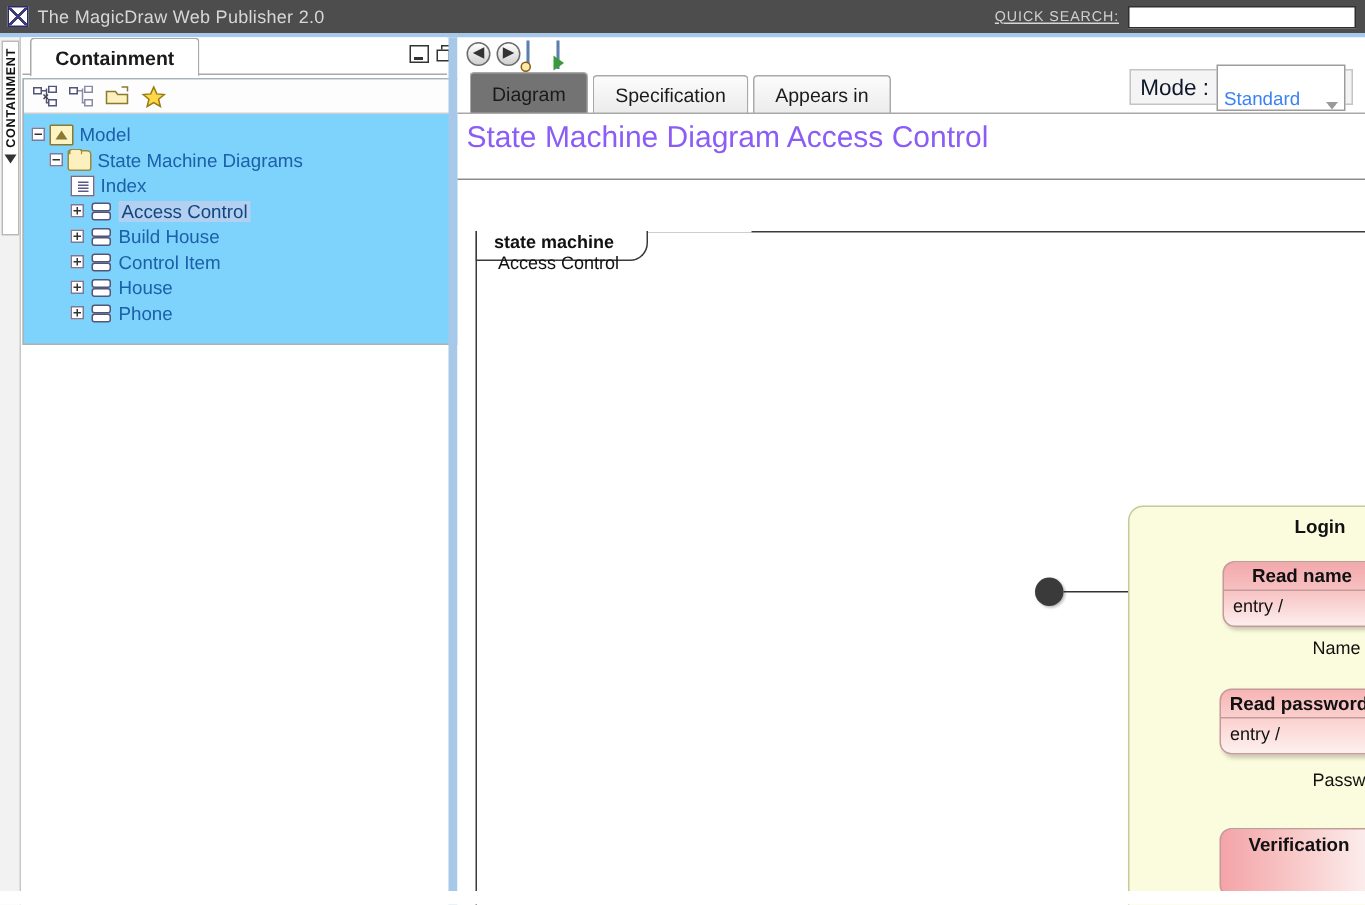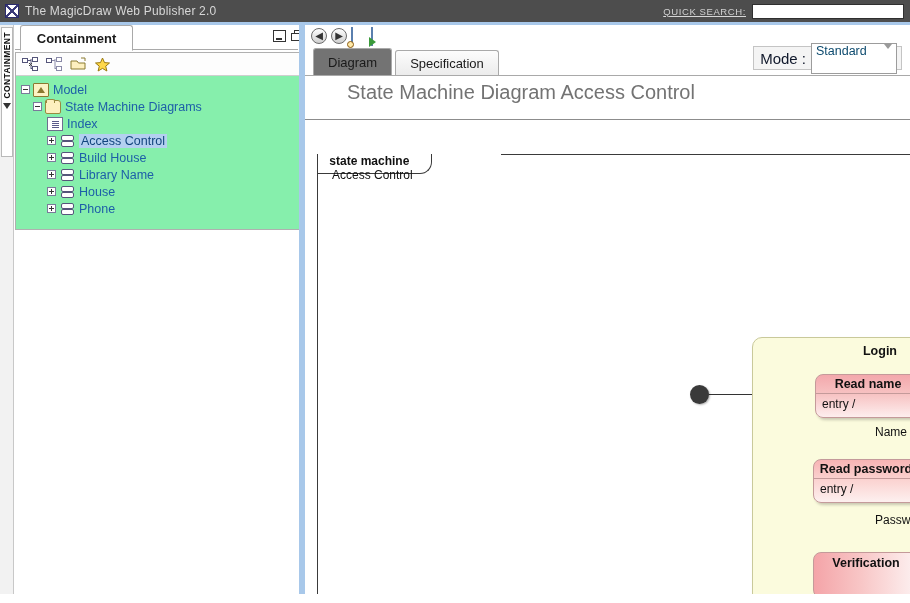--- a/index.html
+++ b/index.html
@@ -131,21 +131,21 @@
   }
   #panel-btn-max .sq2 {
     position: absolute; left: 0px; top: 3px; width: 9px; height: 8px;
     border: 1.5px solid #333; background: #fff;
   }
 
   #tree-box {
     position: absolute; left: 0px; top: 27px;
     width: 299px; height: 178px;
     border: 1px solid #b0b0b0;
-    background: #86efac;
+    background: #7dd3fc;
   }
   #tree-toolbar {
     height: 23px; border-bottom: 1px solid #cfcfcf;
     display: flex; align-items: center; padding-left: 6px; gap: 7px;
     background: #fdfdfd;
   }
   .tt-icon { width: 17px; height: 15px; position: relative; cursor: default; }
   #tree-content {
     padding: 5px 0 0 5px; font-size: 12px;
   }
@@ -285,33 +285,33 @@
   #mode-box {
     position: absolute; right: 8px; top: 21px;
     height: 24px; display: flex; align-items: center;
     border: 1px solid #c4c4c4; background: #f4f4f4;
     padding: 0 4px 0 6px;
   }
   #mode-label { font-size: 15px; color: #0f172a; margin-right: 5px; }
   #mode-select {
     width: 86px; height: 31px; background: #ffffff;
     border: 1px solid #9c9c9c;
-    display: flex; align-items: flex-start; justify-content: space-between;
-    padding: 0 4px; font-size: 12.5px; color: #0c4a6e;
+    display: flex; align-items: flex-end; justify-content: space-between;
+    padding: 0 4px; font-size: 12.5px; color: #3b82f6;
     cursor: default;
   }
   #mode-caret {
     width: 0; height: 0;
     border-left: 4px solid transparent; border-right: 4px solid transparent;
     border-top: 5px solid #9a9a9a;
   }
 
   #diagram-title {
     position: absolute; left: 6px; top: 56px;
-    font-size: 20px; color: #737373; margin-left: 36px;
+    font-size: 20px; color: #8b5cf6;
   }
   #title-rule {
     position: absolute; left: 0; top: 94px; width: 605px; height: 1px;
     background: #8c8c8c;
   }
 
   
   #canvas {
     position: absolute; left: 8px; top: 103px;
     width: 597px; height: 478px;
@@ -498,21 +498,21 @@
         <span class="tlabel selected">Access Control</span>
       </div>
       <div class="tnode indent2">
         <span class="expander plus"></span>
         <span class="ticon ic-sm"></span>
         <span class="tlabel">Build House</span>
       </div>
       <div class="tnode indent2">
         <span class="expander plus"></span>
         <span class="ticon ic-sm"></span>
-        <span class="tlabel">Library Name</span>
+        <span class="tlabel">Control Item</span>
       </div>
       <div class="tnode indent2">
         <span class="expander plus"></span>
         <span class="ticon ic-sm"></span>
         <span class="tlabel">House</span>
       </div>
       <div class="tnode indent2">
         <span class="expander plus"></span>
         <span class="ticon ic-sm"></span>
         <span class="tlabel">Phone</span>
@@ -536,20 +536,21 @@
       <span class="sheet-icon"><span class="mag"></span></span>
     </span>
     <span class="navbtn">
       <span class="sheet-icon"><span class="arrow"></span></span>
     </span>
   </div>
 
   <div id="right-tabs">
     <div class="rtab active">Diagram</div>
     <div class="rtab">Specification</div>
+    <div class="rtab">Appears in</div>
   </div>
   <div id="tabs-rule"></div>
 
   <div id="mode-box">
     <span id="mode-label">Mode :</span>
     <div id="mode-select">
       <span>Standard</span>
       <span id="mode-caret"></span>
     </div>
   </div>

